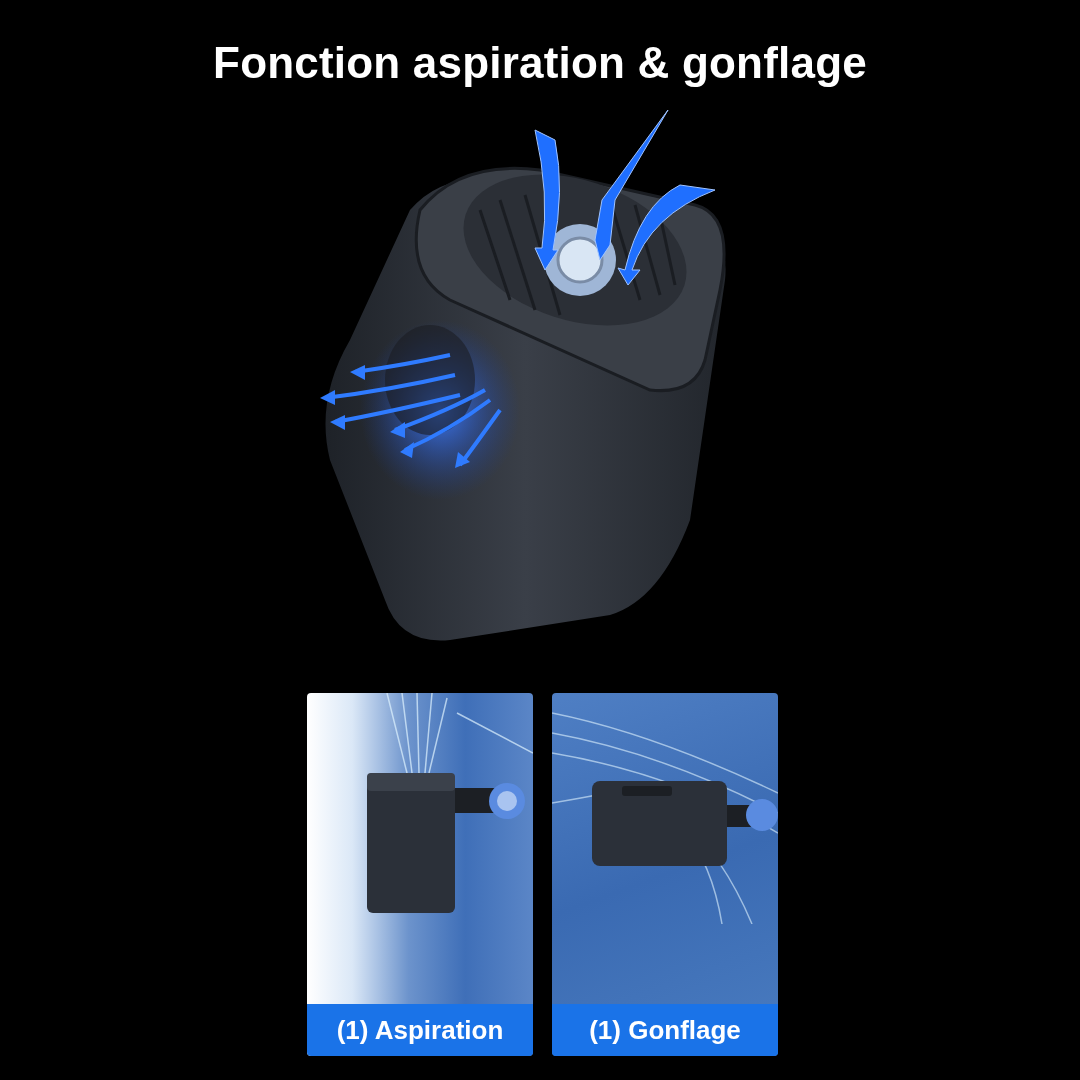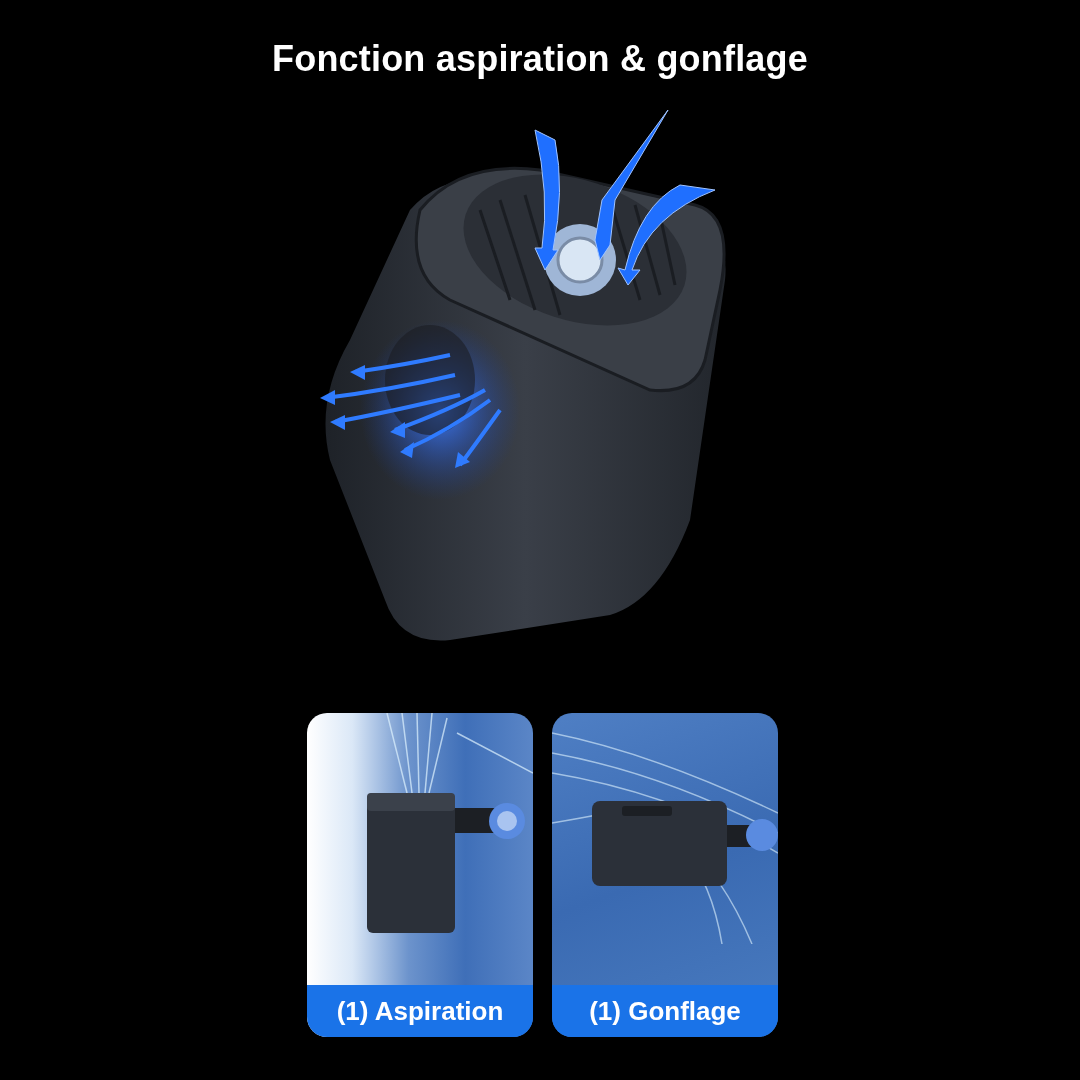--- a/index.html
+++ b/index.html
@@ -1,19 +1,19 @@
 <!DOCTYPE html>
 <html><head>
 <meta charset="utf-8">
 <style>
   html,body{margin:0;padding:0;background:#000;}
   body{width:1080px;height:1080px;position:relative;overflow:hidden;font-family:"Liberation Sans","DejaVu Sans",sans-serif;}
-  .title{position:absolute;top:38px;left:0;width:1080px;text-align:center;color:#fff;font-weight:bold;font-size:36px;letter-spacing:0.2px;}
+  .title{position:absolute;top:38px;left:0;width:1080px;text-align:center;color:#fff;font-weight:bold;font-size:44px;letter-spacing:0.2px;}
   .hero{position:absolute;left:310px;top:100px;width:440px;height:560px;}
-  .card{position:absolute;top:713px;width:226px;height:324px;border-radius:20px;overflow:hidden;}
+  .card{position:absolute;top:693px;width:226px;height:363px;border-radius:4px;overflow:hidden;}
   .card.c1{left:307px;background:linear-gradient(90deg,#ffffff 0%,#dbe8f7 20%,#6c93cc 45%,#3f6fb8 70%,#5b86c7 100%);}
   .card.c2{left:552px;background:linear-gradient(160deg,#4f7fc4 0%,#3a6ab2 50%,#4a7cc0 100%);}
   .card .scene{position:absolute;left:0;top:0;width:226px;height:231px;}
   .card .label{position:absolute;left:0;bottom:0;width:100%;height:52px;background:#1a73e8;color:#fff;font-weight:bold;font-size:26px;line-height:52px;text-align:center;}
 </style>
 </head>
 <body>
 
 <div class="title">Fonction aspiration &amp; gonflage</div>
 

